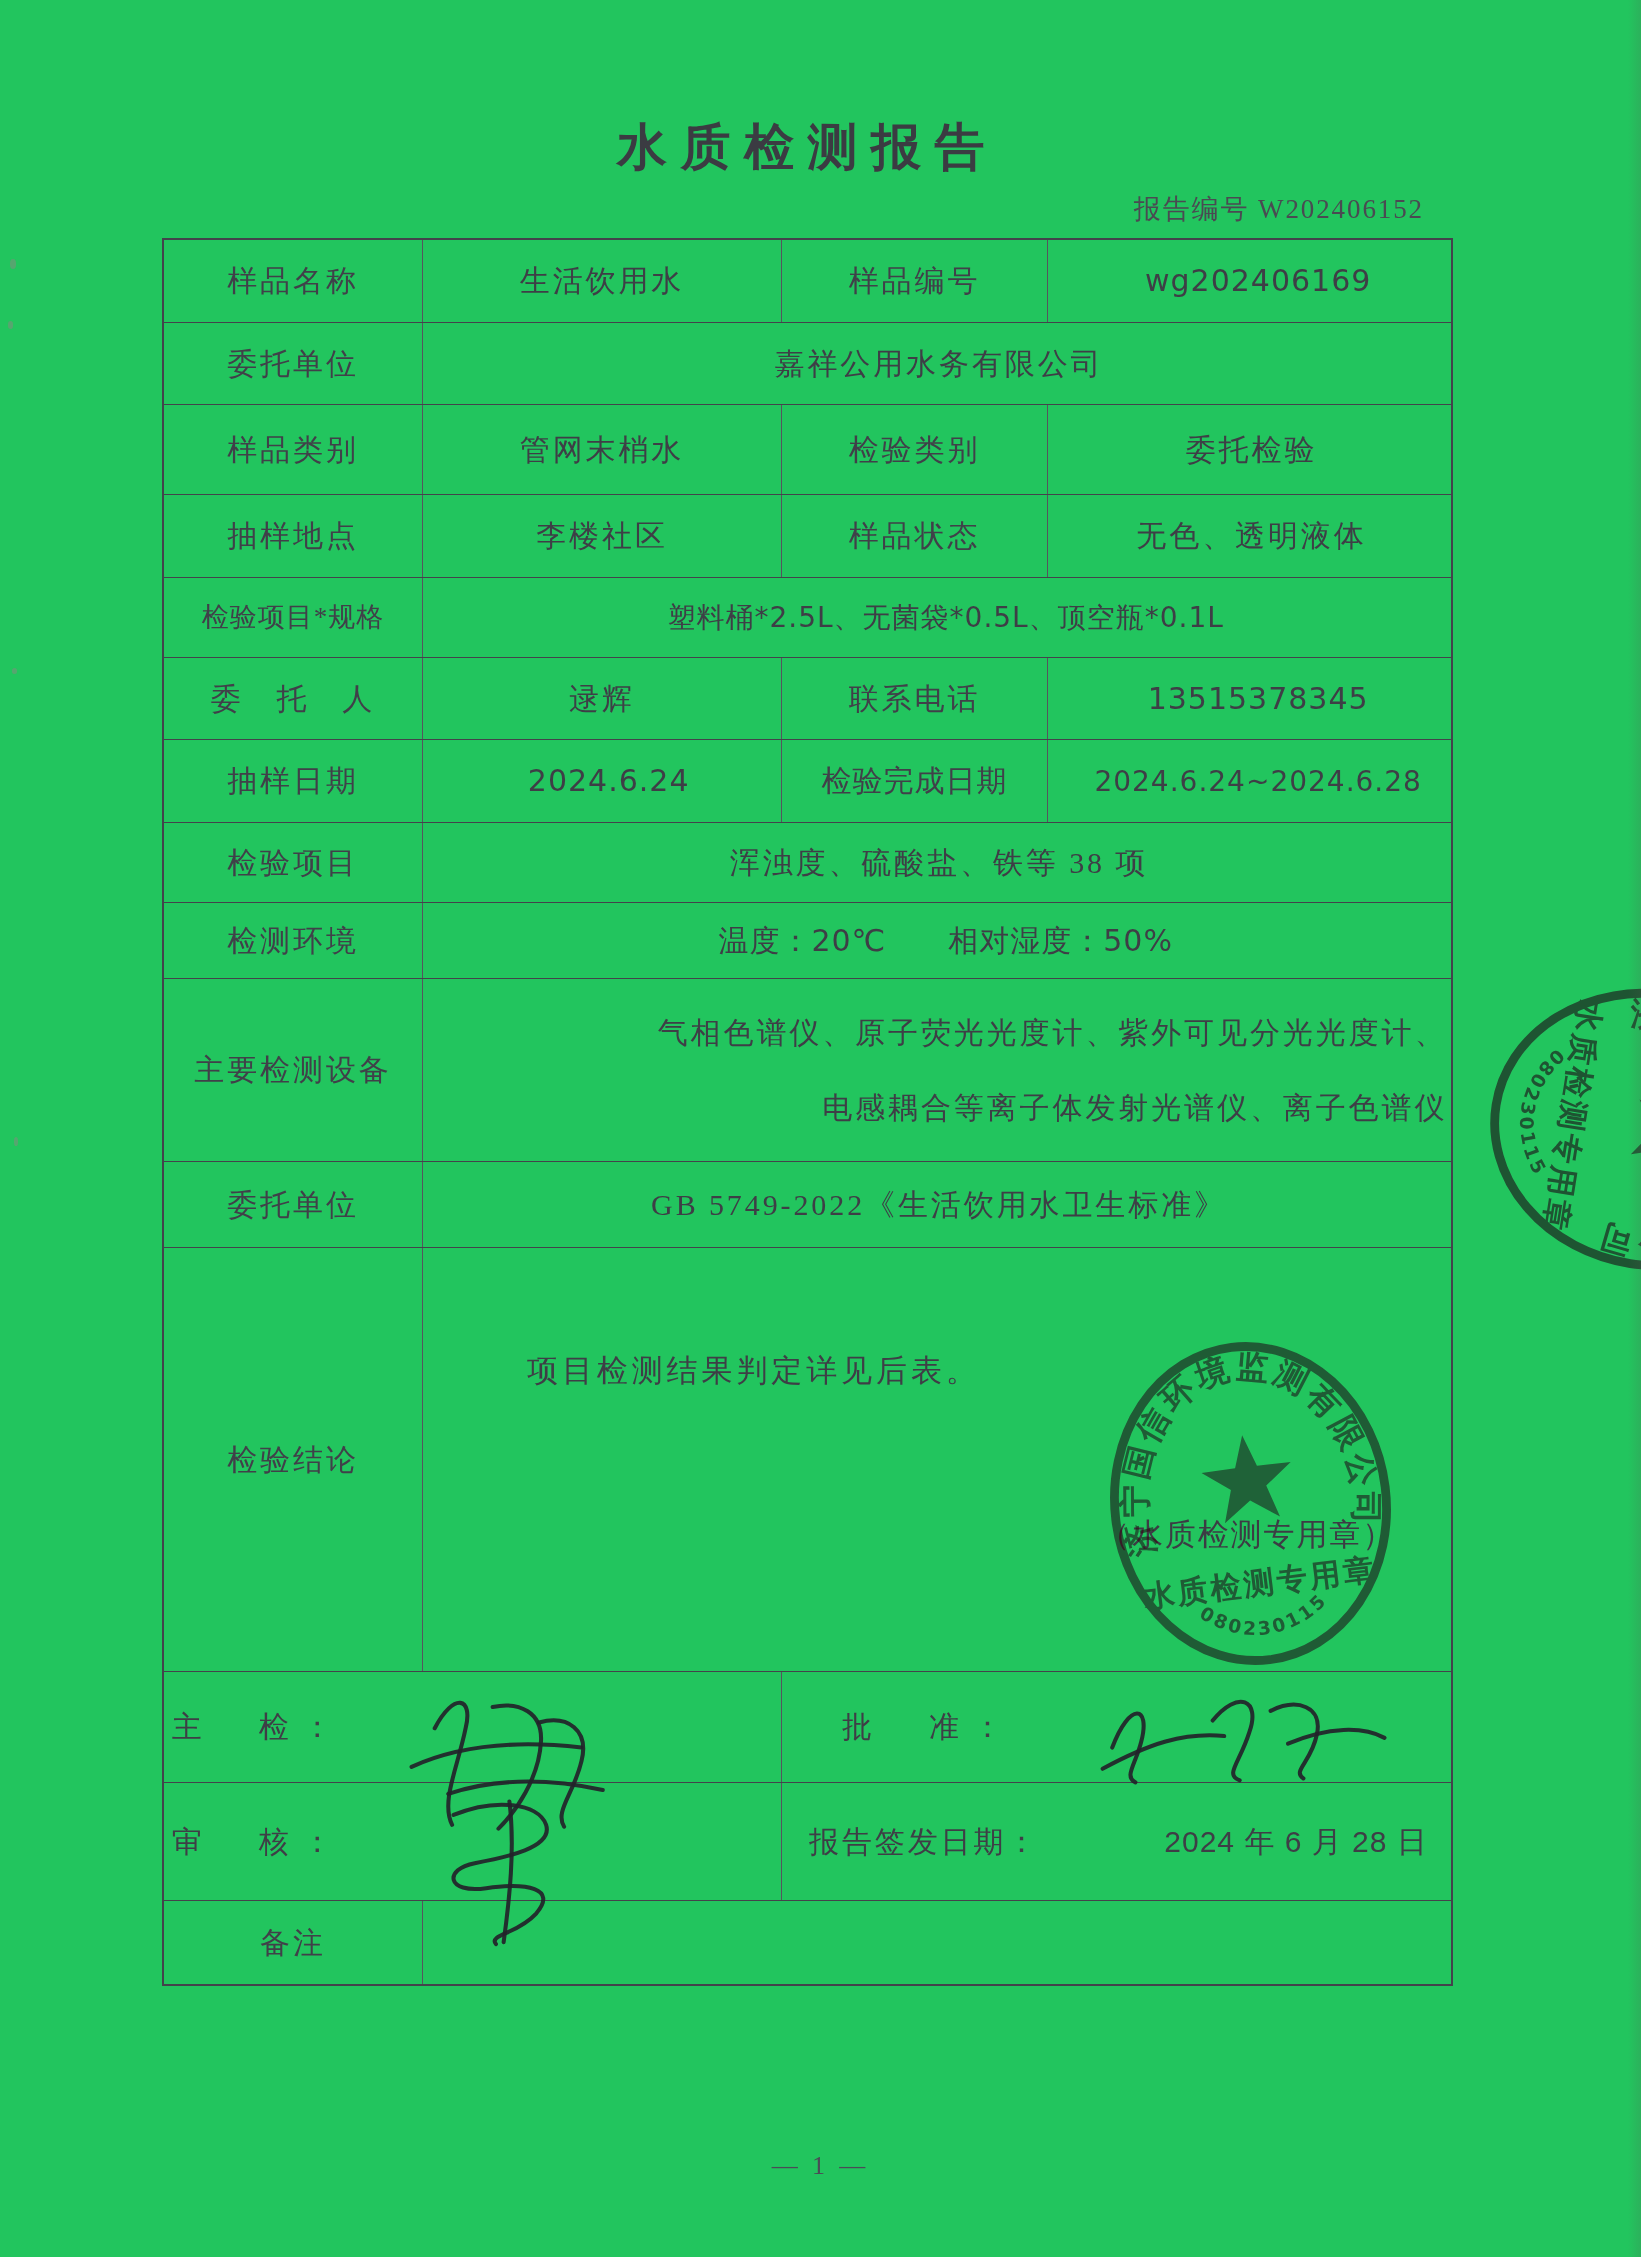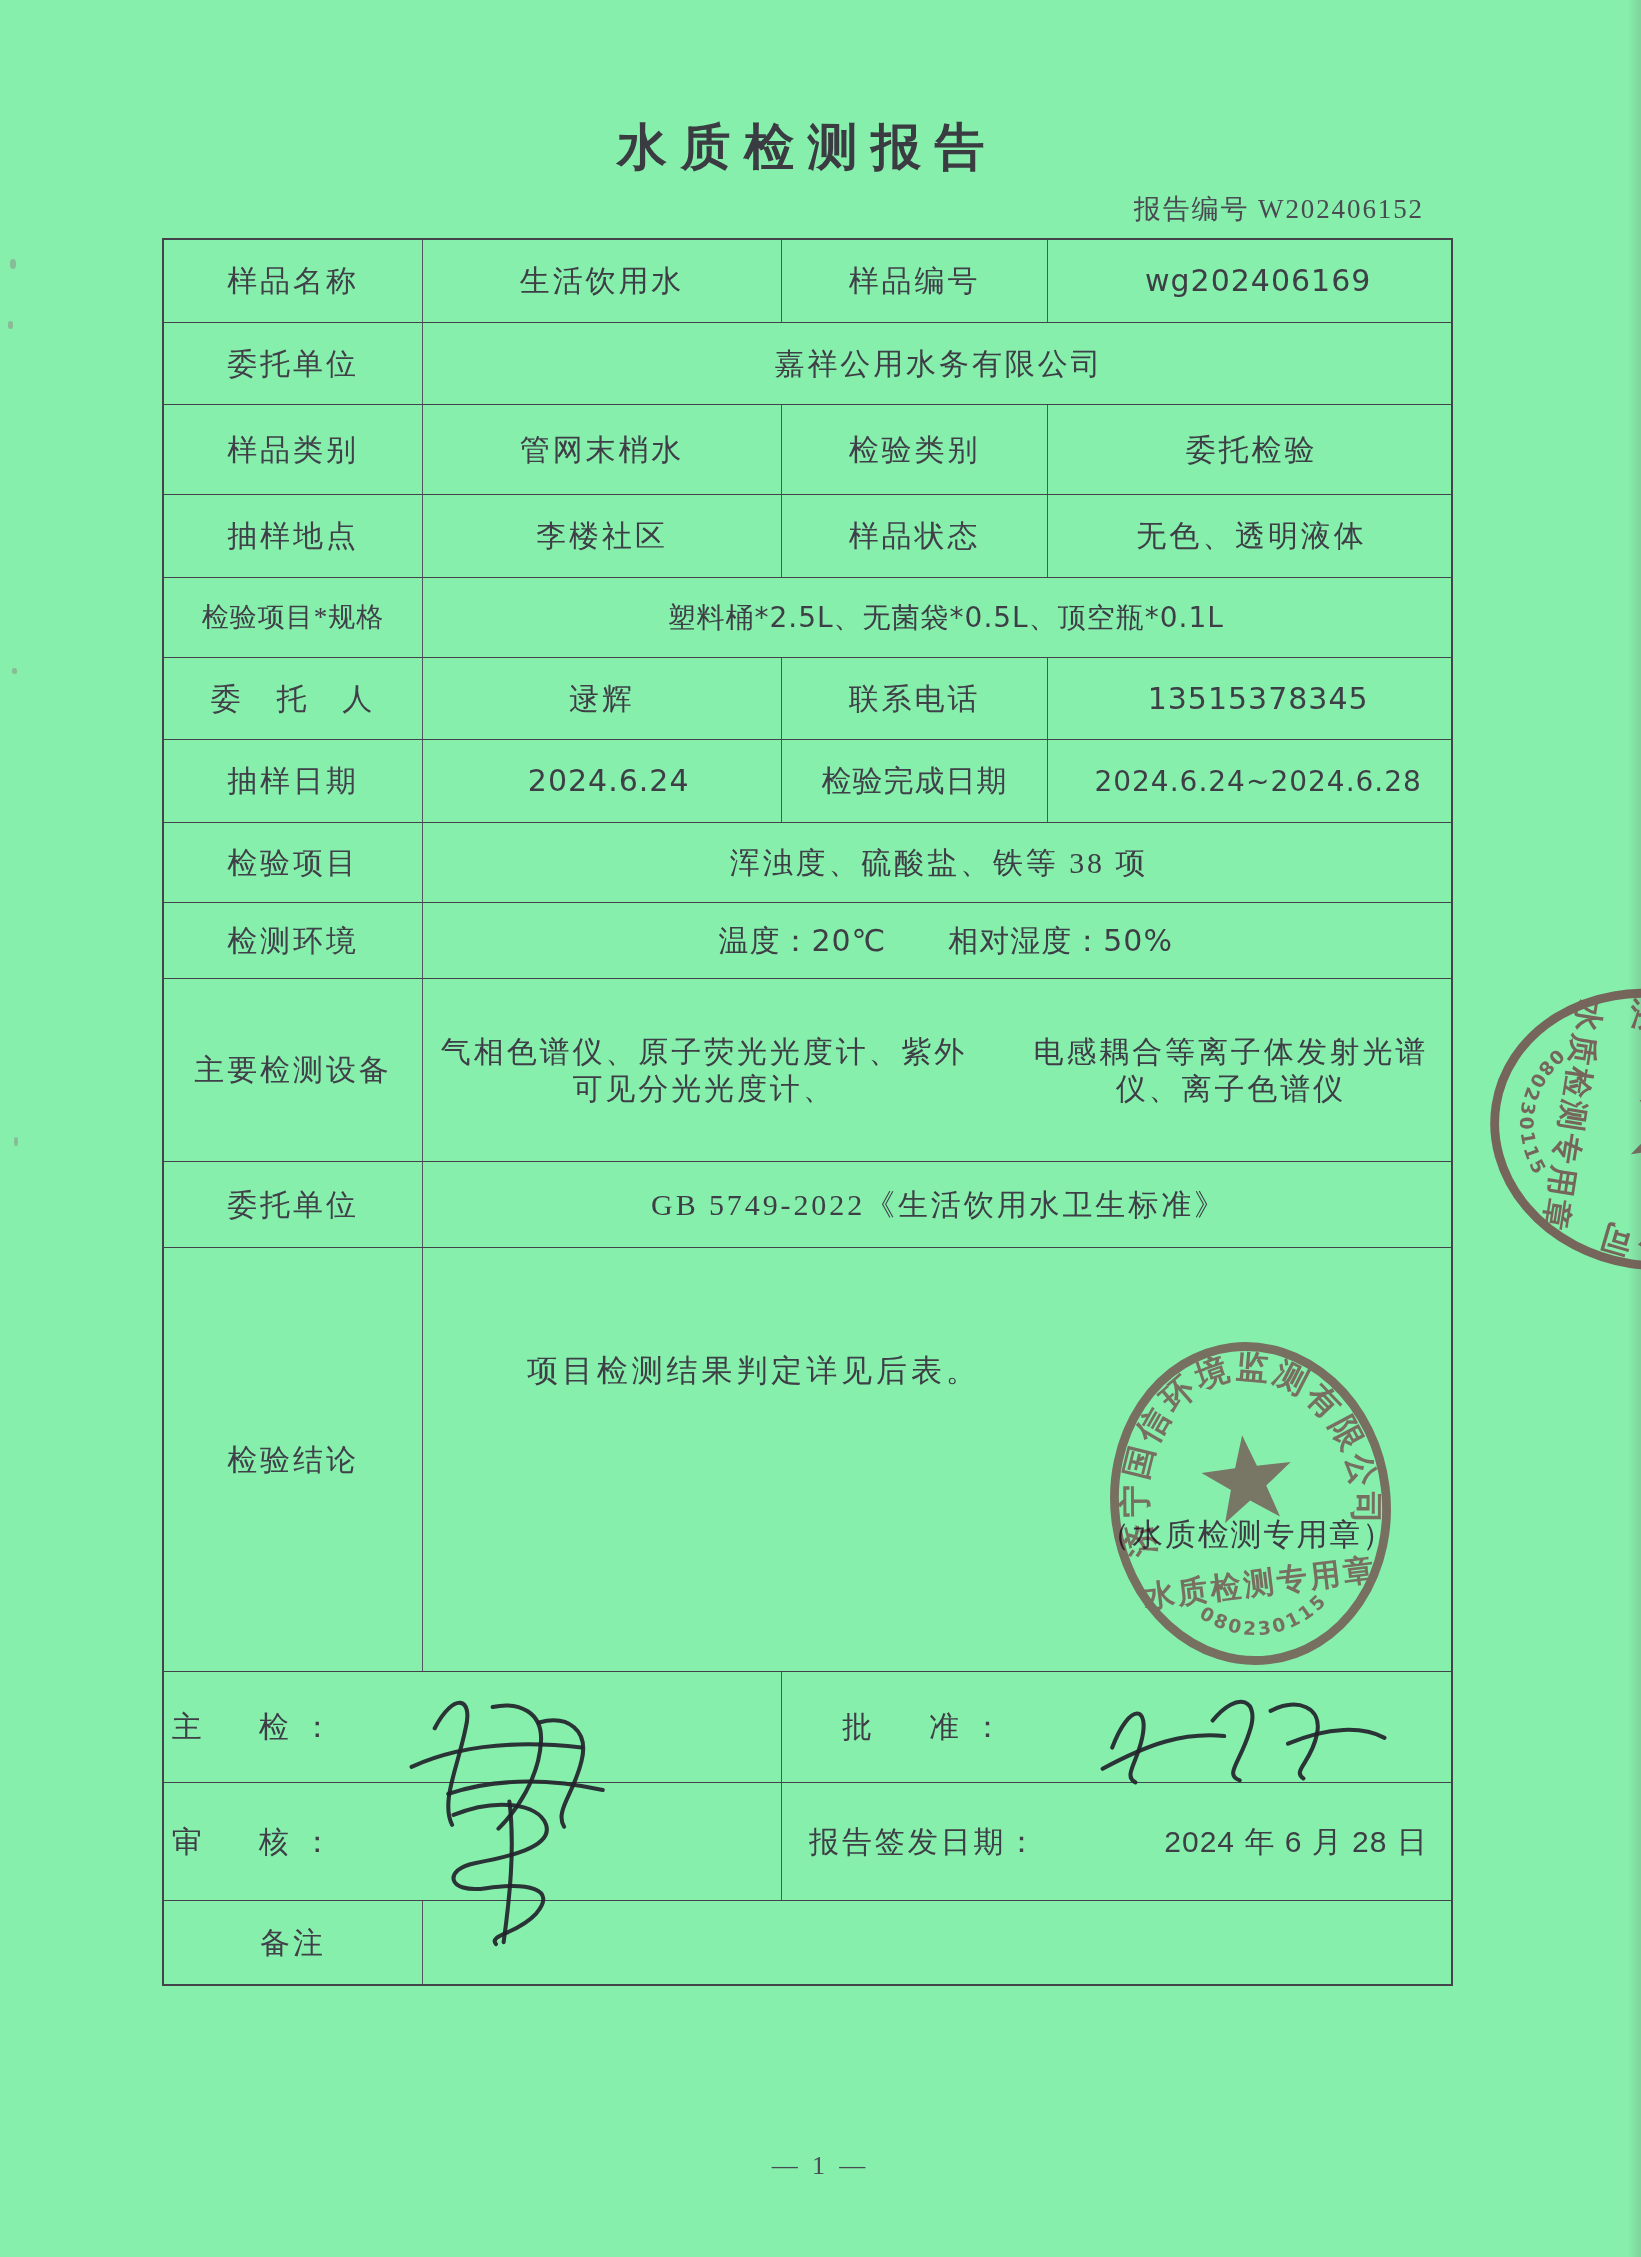--- a/index.html
+++ b/index.html
@@ -1,19 +1,19 @@
 <!DOCTYPE html>
 <html><head>
 <meta charset="utf-8">
 <style>
   html,body{margin:0;padding:0;}
   .page{
     position:relative;
     width:1641px;height:2257px;
-    background:#86efac;
+    background:#22c55e;
     overflow:hidden;
     font-family:"Liberation Serif","DejaVu Serif",serif;
     color:#3e3e46;
   }
   .page::after{ 
     content:"";position:absolute;top:0;right:0;width:13.5px;height:100%;
     background:linear-gradient(to right, rgba(0,0,0,0), rgba(90,85,80,.18));
     pointer-events:none;
   }
   .speck{position:absolute;background:#8a8880;border-radius:50%;opacity:.5;}
@@ -42,21 +42,21 @@
   .colsSign{grid-template-columns:617px 674px;}
   .cell{
     display:flex;align-items:center;justify-content:center;
     box-sizing:border-box;border-left:1.9px solid #55555d;
     font-size:30px;letter-spacing:2.9px;line-height:1.25;
     padding:3.9px 7.7px;text-align:center;
   }
   .cell:first-child{border-left:none;}
   .sans{font-family:"DejaVu Sans","Liberation Sans",sans-serif;letter-spacing:1px;padding-left:21px;}
   .lbl{color:#404049;}
-  .equip .cell.value{flex-direction:row;justify-content:center;gap:37px;}
+  .equip .cell.value{flex-direction:column;justify-content:center;gap:37px;align-items:flex-end;}
   .conclusion-cell{position:relative;align-items:flex-start;justify-content:flex-start;}
   .conclusion-text{position:absolute;top:104px;left:104px;font-size:31px;letter-spacing:3.9px;}
   .stamp-note{position:absolute;top:268px;left:676px;font-size:31px;letter-spacing:1.9px;color:#3c3c44;white-space:nowrap;}
   .sign-cell{justify-content:flex-start;}
   .sign-cell.right{padding-left:60px;}
   .issue-cell{justify-content:flex-start;padding-left:27px;gap:104px;}
   .gap-label{letter-spacing:13.5px;}
 
   
   .stamp{position:absolute;opacity:.82;mix-blend-mode:multiply;}

